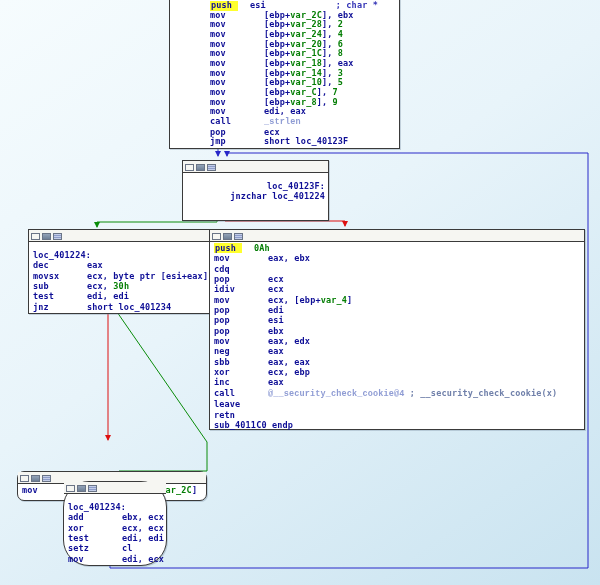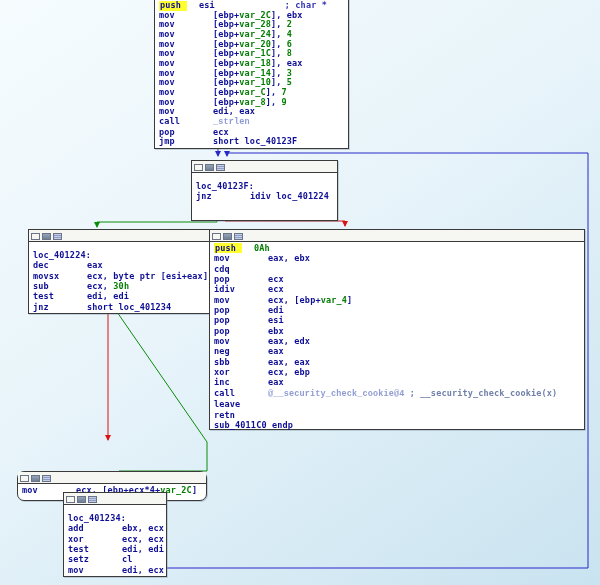--- a/index.html
+++ b/index.html
@@ -59,31 +59,31 @@
   </defs>
   <path class="edge" d="M218,147 L218,156" marker-end="url(#ah-blue)" stroke="#2828c8"></path>
   <path class="edge" d="M110,566 L110,568 L588,568 L588,153 L227,153 L227,156" marker-end="url(#ah-blue)" stroke="#2828c8"></path>
   <path class="edge" d="M217,219 L217,222 L97,222 L97,227" marker-end="url(#ah-green)" stroke="#0a8c0a"></path>
   <path class="edge" d="M225,219 L225,221 L345,221 L345,226" marker-end="url(#ah-red)" stroke="#dd1111"></path>
   <path class="edge" d="M108,312 L108,440" marker-end="url(#ah-red)" stroke="#dd1111"></path>
   <path class="edge" d="M117,312 L207,442 L207,471 L119,471 L119,478" marker-end="url(#ah-green)" stroke="#0a8c0a"></path>
   <path class="edge" d="M108,473 L108,478" marker-end="url(#ah-blue)" stroke="#2828c8"></path>
 </svg>
 
-<div class="block" style="left:154px;top:-1px;width:193px;height:148px;">
+<div class="block" style="left:169px;top:-1px;width:193px;height:148px;padding-left:36px;">
   <div class="code lh-a"><div class="line"><span class="tok mnh">push</span><span class="tok op">esi</span><span class="tok cmtb">; char *</span></div><div class="line"><span class="tok mn">mov</span><span class="tok op">[ebp+</span><span class="tok var">var_2C</span><span class="tok op">], ebx</span></div><div class="line"><span class="tok mn">mov</span><span class="tok op">[ebp+</span><span class="tok var">var_28</span><span class="tok op">], </span><span class="tok num">2</span></div><div class="line"><span class="tok mn">mov</span><span class="tok op">[ebp+</span><span class="tok var">var_24</span><span class="tok op">], </span><span class="tok num">4</span></div><div class="line"><span class="tok mn">mov</span><span class="tok op">[ebp+</span><span class="tok var">var_20</span><span class="tok op">], </span><span class="tok num">6</span></div><div class="line"><span class="tok mn">mov</span><span class="tok op">[ebp+</span><span class="tok var">var_1C</span><span class="tok op">], </span><span class="tok num">8</span></div><div class="line"><span class="tok mn">mov</span><span class="tok op">[ebp+</span><span class="tok var">var_18</span><span class="tok op">], eax</span></div><div class="line"><span class="tok mn">mov</span><span class="tok op">[ebp+</span><span class="tok var">var_14</span><span class="tok op">], </span><span class="tok num">3</span></div><div class="line"><span class="tok mn">mov</span><span class="tok op">[ebp+</span><span class="tok var">var_10</span><span class="tok op">], </span><span class="tok num">5</span></div><div class="line"><span class="tok mn">mov</span><span class="tok op">[ebp+</span><span class="tok var">var_C</span><span class="tok op">], </span><span class="tok num">7</span></div><div class="line"><span class="tok mn">mov</span><span class="tok op">[ebp+</span><span class="tok var">var_8</span><span class="tok op">], </span><span class="tok num">9</span></div><div class="line"><span class="tok mn">mov</span><span class="tok op">edi, eax</span></div><div class="line"><span class="tok mn">call</span><span class="tok ext">_strlen</span></div><div class="line"><span class="tok mn">pop</span><span class="tok op">ecx</span></div><div class="line"><span class="tok mn">jmp</span><span class="tok op">short loc_40123F</span></div></div>
 </div>
 
-<div class="block" style="left:191px;top:160px;width:145px;height:59px;">
+<div class="block" style="left:182px;top:160px;width:145px;height:59px;text-align:right;">
   <div class="titlebar">
     <span class="tbi tbi1"></span>
     <span class="tbi tbi2"></span>
     <span class="tbi tbi3"></span>
   </div>
-  <div class="code lh-b pad-label"><div class="line"><span class="tok lbl">loc_40123F:</span></div><div class="line"><span class="tok mn">jnz</span><span class="tok op">idiv loc_401224</span></div></div>
+  <div class="code lh-b pad-label"><div class="line"><span class="tok lbl">loc_40123F:</span></div><div class="line"><span class="tok mn">jnz</span><span class="tok op">char loc_401224</span></div></div>
 </div>
 
 <div class="block" style="left:28px;top:229px;width:187px;height:83px;">
   <div class="titlebar">
     <span class="tbi tbi1"></span>
     <span class="tbi tbi2"></span>
     <span class="tbi tbi3"></span>
   </div>
   <div class="code lh-b pad-label"><div class="line"><span class="tok lbl">loc_401224:</span></div><div class="line"><span class="tok mn">dec</span><span class="tok op">eax</span></div><div class="line"><span class="tok mn">movsx</span><span class="tok op">ecx, byte ptr [esi+eax]</span></div><div class="line"><span class="tok mn">sub</span><span class="tok op">ecx, </span><span class="tok num">30h</span></div><div class="line"><span class="tok mn">test</span><span class="tok op">edi, edi</span></div><div class="line"><span class="tok mn">jnz</span><span class="tok op">short loc_401234</span></div></div>
 </div>
@@ -99,20 +99,20 @@
 
 <div class="block" style="left:17px;top:471px;width:188px;height:28px;border-radius:7px;">
   <div class="titlebar">
     <span class="tbi tbi1"></span>
     <span class="tbi tbi2"></span>
     <span class="tbi tbi3"></span>
   </div>
   <div class="code lh-c" style="padding-top:1px;"><div class="line"><span class="tok mn">mov</span><span class="tok op">ecx, [ebp+ecx*4+</span><span class="tok var">var_2C</span><span class="tok op">]</span></div></div>
 </div>
 
-<div class="block" style="left:63px;top:492px;width:102px;height:83px;">
+<div class="block" style="left:63px;top:481px;width:102px;height:83px;border-radius:26px;">
   <div class="titlebar">
     <span class="tbi tbi1"></span>
     <span class="tbi tbi2"></span>
     <span class="tbi tbi3"></span>
   </div>
   <div class="code lh-b pad-label"><div class="line"><span class="tok lbl">loc_401234:</span></div><div class="line"><span class="tok mn">add</span><span class="tok op">ebx, ecx</span></div><div class="line"><span class="tok mn">xor</span><span class="tok op">ecx, ecx</span></div><div class="line"><span class="tok mn">test</span><span class="tok op">edi, edi</span></div><div class="line"><span class="tok mn">setz</span><span class="tok op">cl</span></div><div class="line"><span class="tok mn">mov</span><span class="tok op">edi, ecx</span></div></div>
 </div>
 
 </body></html>

